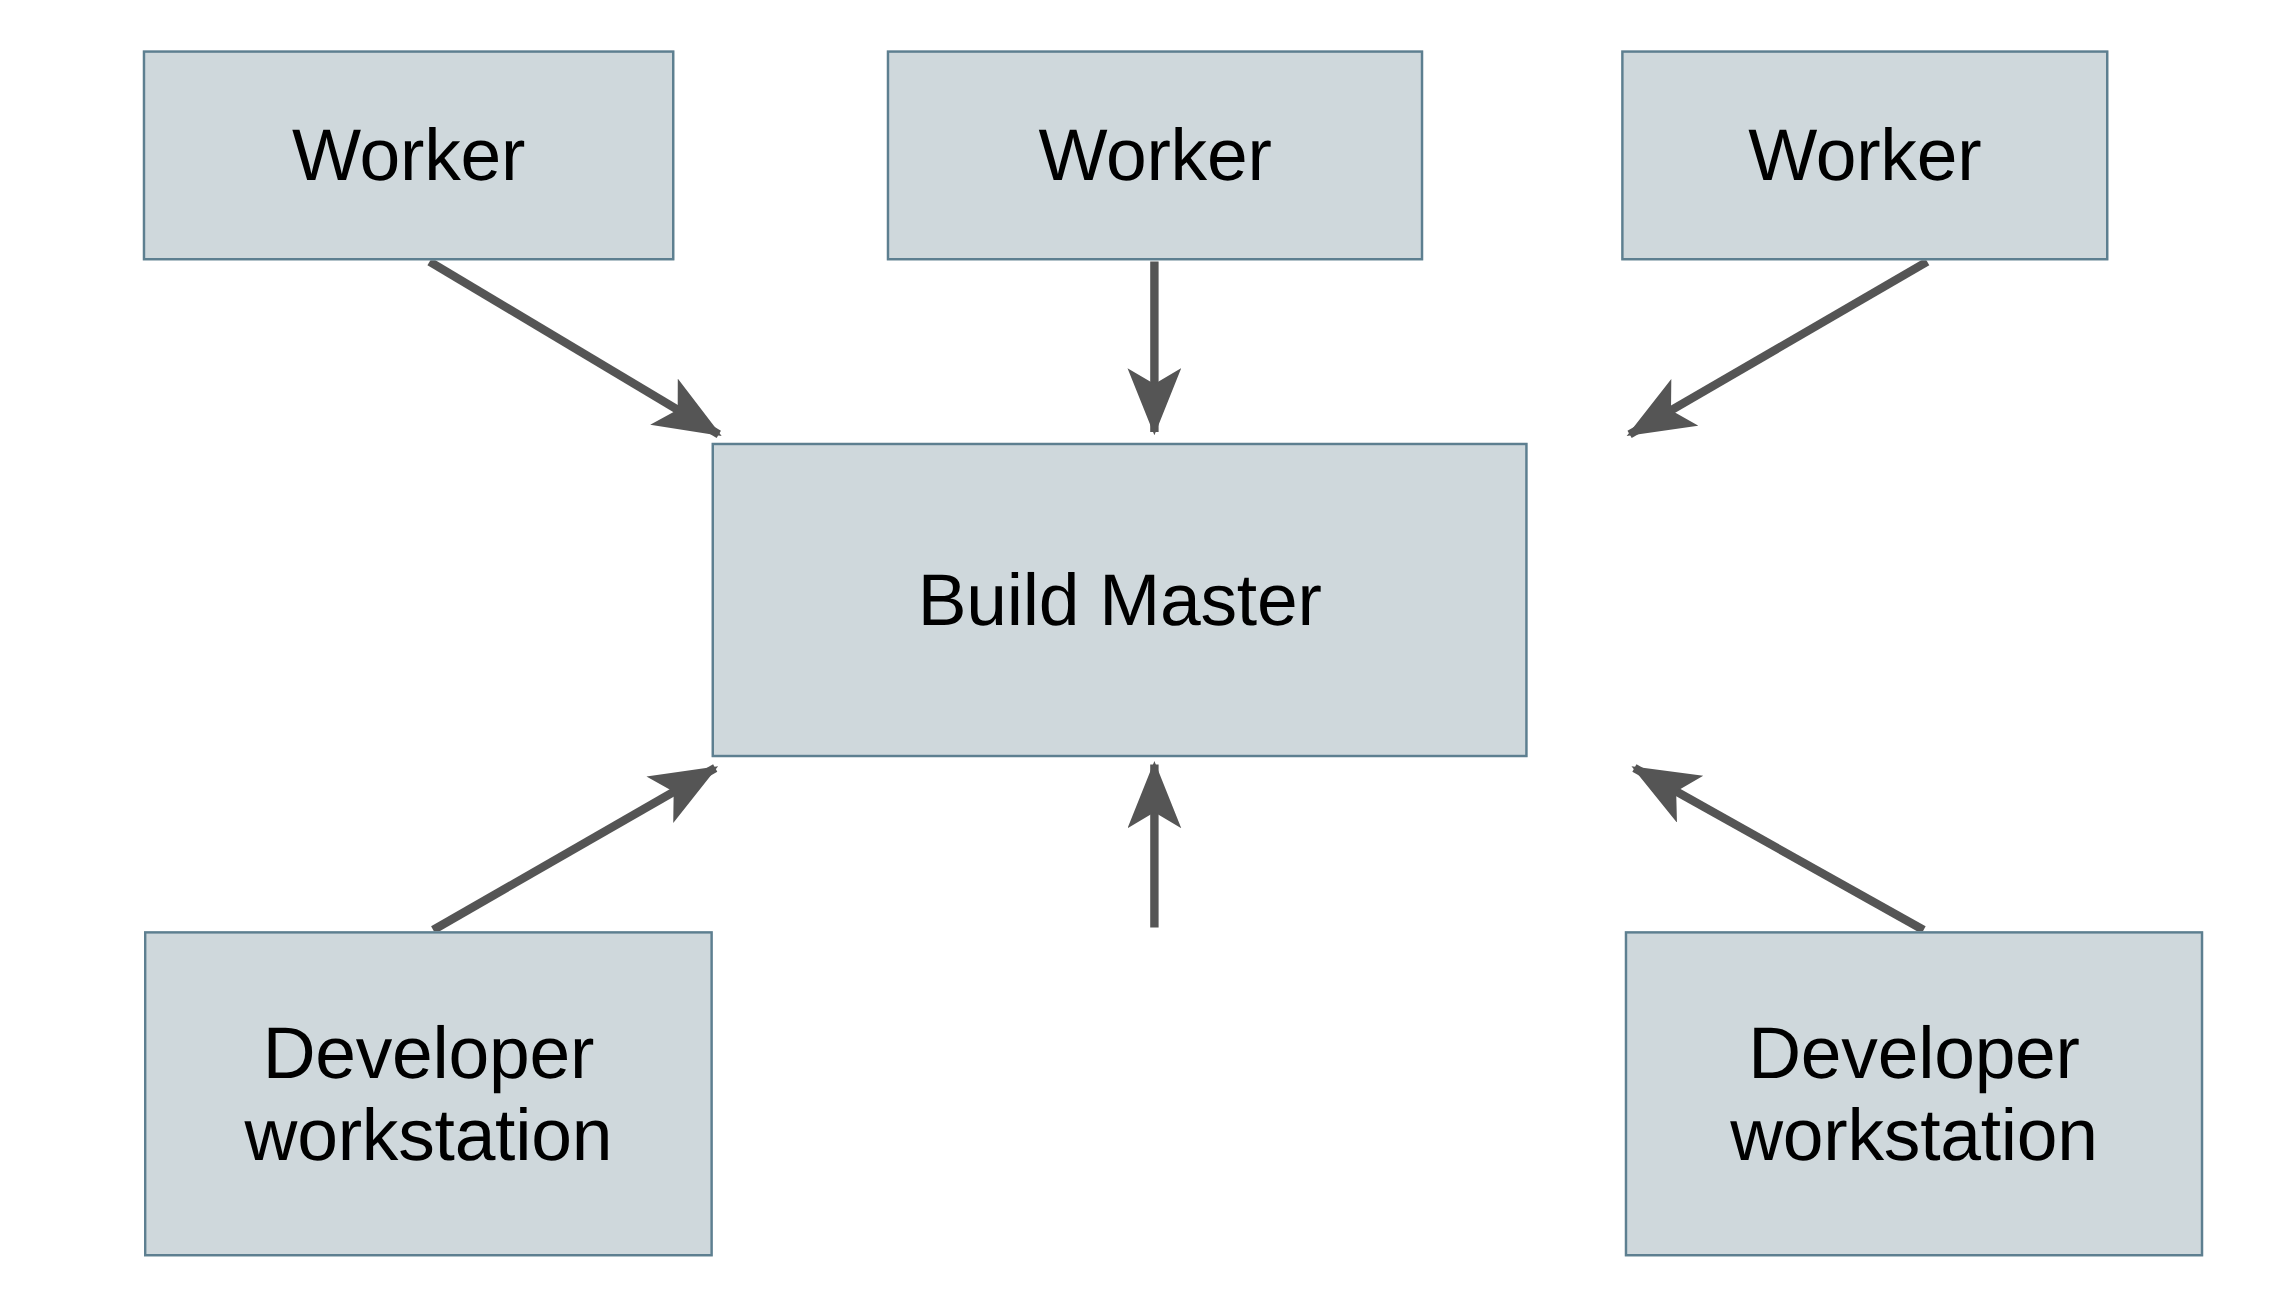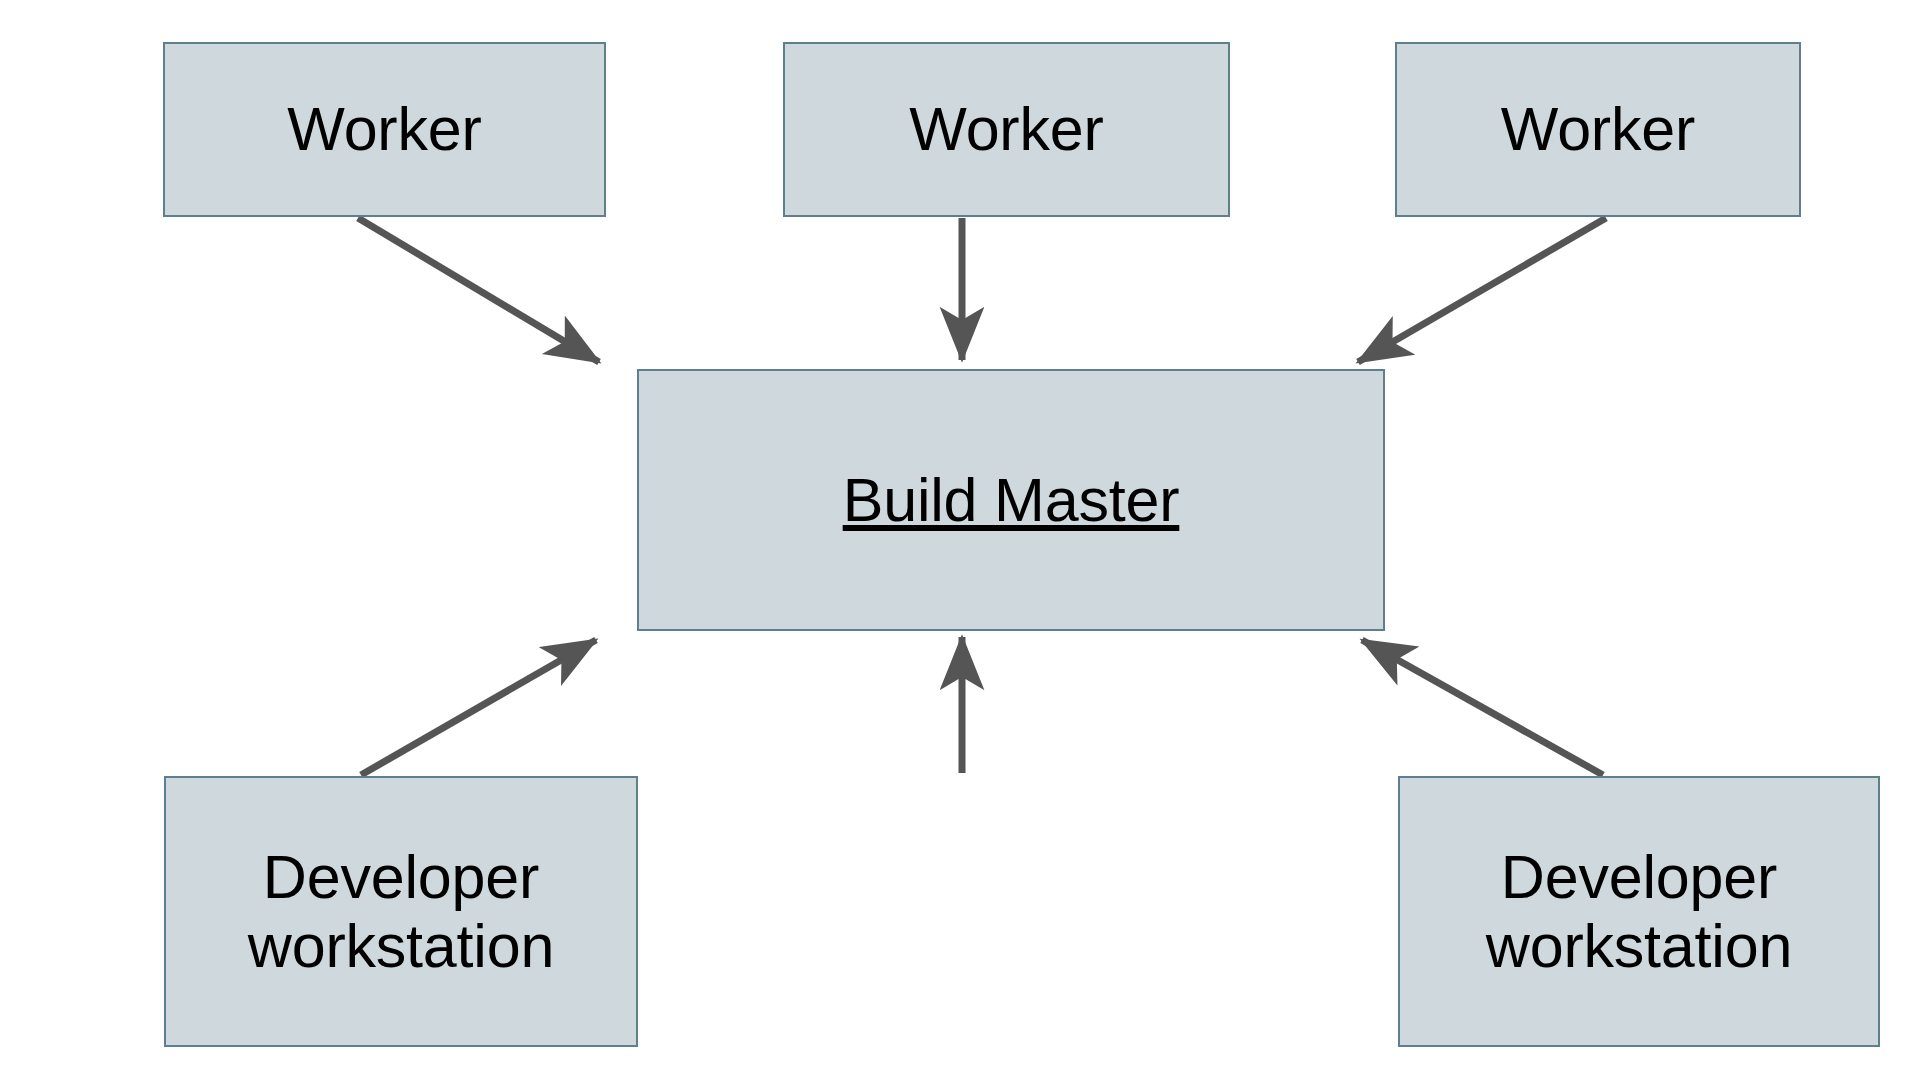--- a/index.html
+++ b/index.html
@@ -30,37 +30,36 @@
     position: absolute;
     box-sizing: border-box;
     background: #cfd8dc;
     border: 2px solid #5d7f90;
     display: flex;
     align-items: center;
     justify-content: center;
     text-align: center;
     color: #000000;
     z-index: 2;
-    margin-left: 44px;
   }
   .node-label {
     font-family: "Liberation Sans", sans-serif;
     font-weight: 400;
     font-size: 61px;
     line-height: 1.12;
     letter-spacing: -0.2px;
     color: #000000;
     white-space: pre-line;
     padding: 0 8px;
   }
   
   #node-worker-1      { left: 119px;  top: 42px;  width: 443px; height: 175px; }
   #node-worker-2      { left: 739px;  top: 42px;  width: 447px; height: 175px; }
   #node-worker-3      { left: 1351px; top: 42px;  width: 406px; height: 175px; }
-  #node-build-master  { left: 593px;  top: 369px; width: 748px; height: 262px; text-decoration: underline; }
+  #node-build-master  { left: 593px;  top: 369px; width: 680px; height: 262px; }
   #node-dev-ws-left   { left: 120px;  top: 776px; width: 474px; height: 271px; }
   #node-ci-server     { left: 737px;  top: 774px; width: 451px; height: 273px; }
   #node-dev-ws-right  { left: 1354px; top: 776px; width: 482px; height: 271px; }
 </style>
 </head>
 <body>
 
 <div id="diagram-canvas">
 
   <svg id="edge-layer" viewBox="0 0 1910 1090" width="1910" height="1090" aria-hidden="true">

